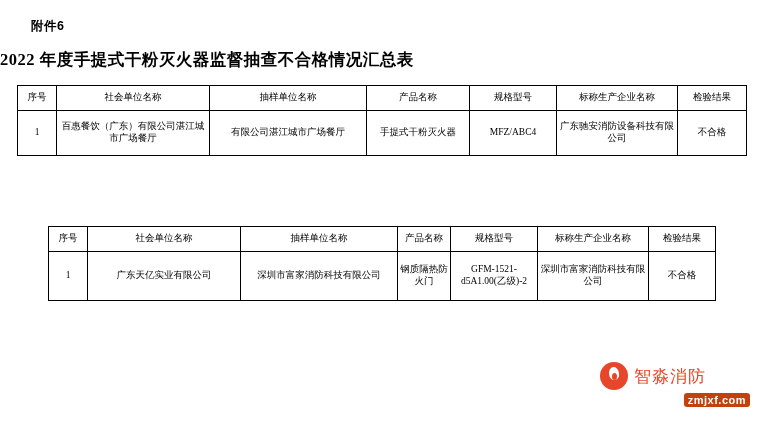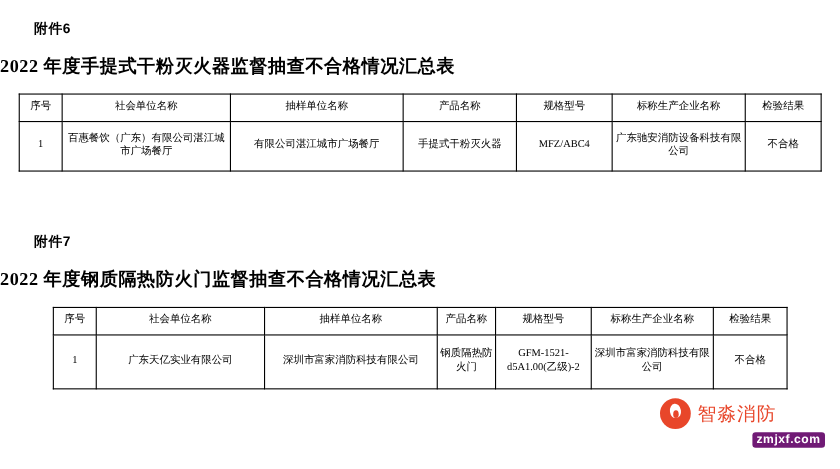--- a/index.html
+++ b/index.html
@@ -137,21 +137,21 @@
     color: #e8462a;
     letter-spacing: 1px;
   }
   .wm-url {
     margin-top: 3px;
     text-align: right;
     font-family: "Liberation Sans", "DejaVu Sans", sans-serif;
     font-size: 11px;
     font-weight: bold;
     color: #ffffff;
-    background: #701a75;
+    background: #c2410c;
     border-radius: 3px;
     padding: 1px 4px;
     letter-spacing: 0.5px;
     display: inline-block;
   }
   .wm-url-wrap {
     text-align: right;
   }
 </style>
 </head>
@@ -183,22 +183,20 @@
           <td>手提式干粉灭火器</td>
           <td>MFZ/ABC4</td>
           <td>广东驰安消防设备科技有限公司</td>
           <td>不合格</td>
         </tr>
       </tbody>
     </table>
   </div>
 
   <div class="section" style="top:212px;">
-    <div class="attach-label">附件7</div>
-    <div class="doc-title">2022 年度钢质隔热防火门监督抽查不合格情况汇总表</div>
 
     <table class="dtable t2">
       <thead>
         <tr>
           <td class="c2-seq hdr-narrow">序号</td>
           <td class="c2-unit">社会单位名称</td>
           <td class="c2-samp">抽样单位名称</td>
           <td class="c2-prod">产品名称</td>
           <td class="c2-spec">规格型号</td>
           <td class="c2-maker">标称生产企业名称</td>

